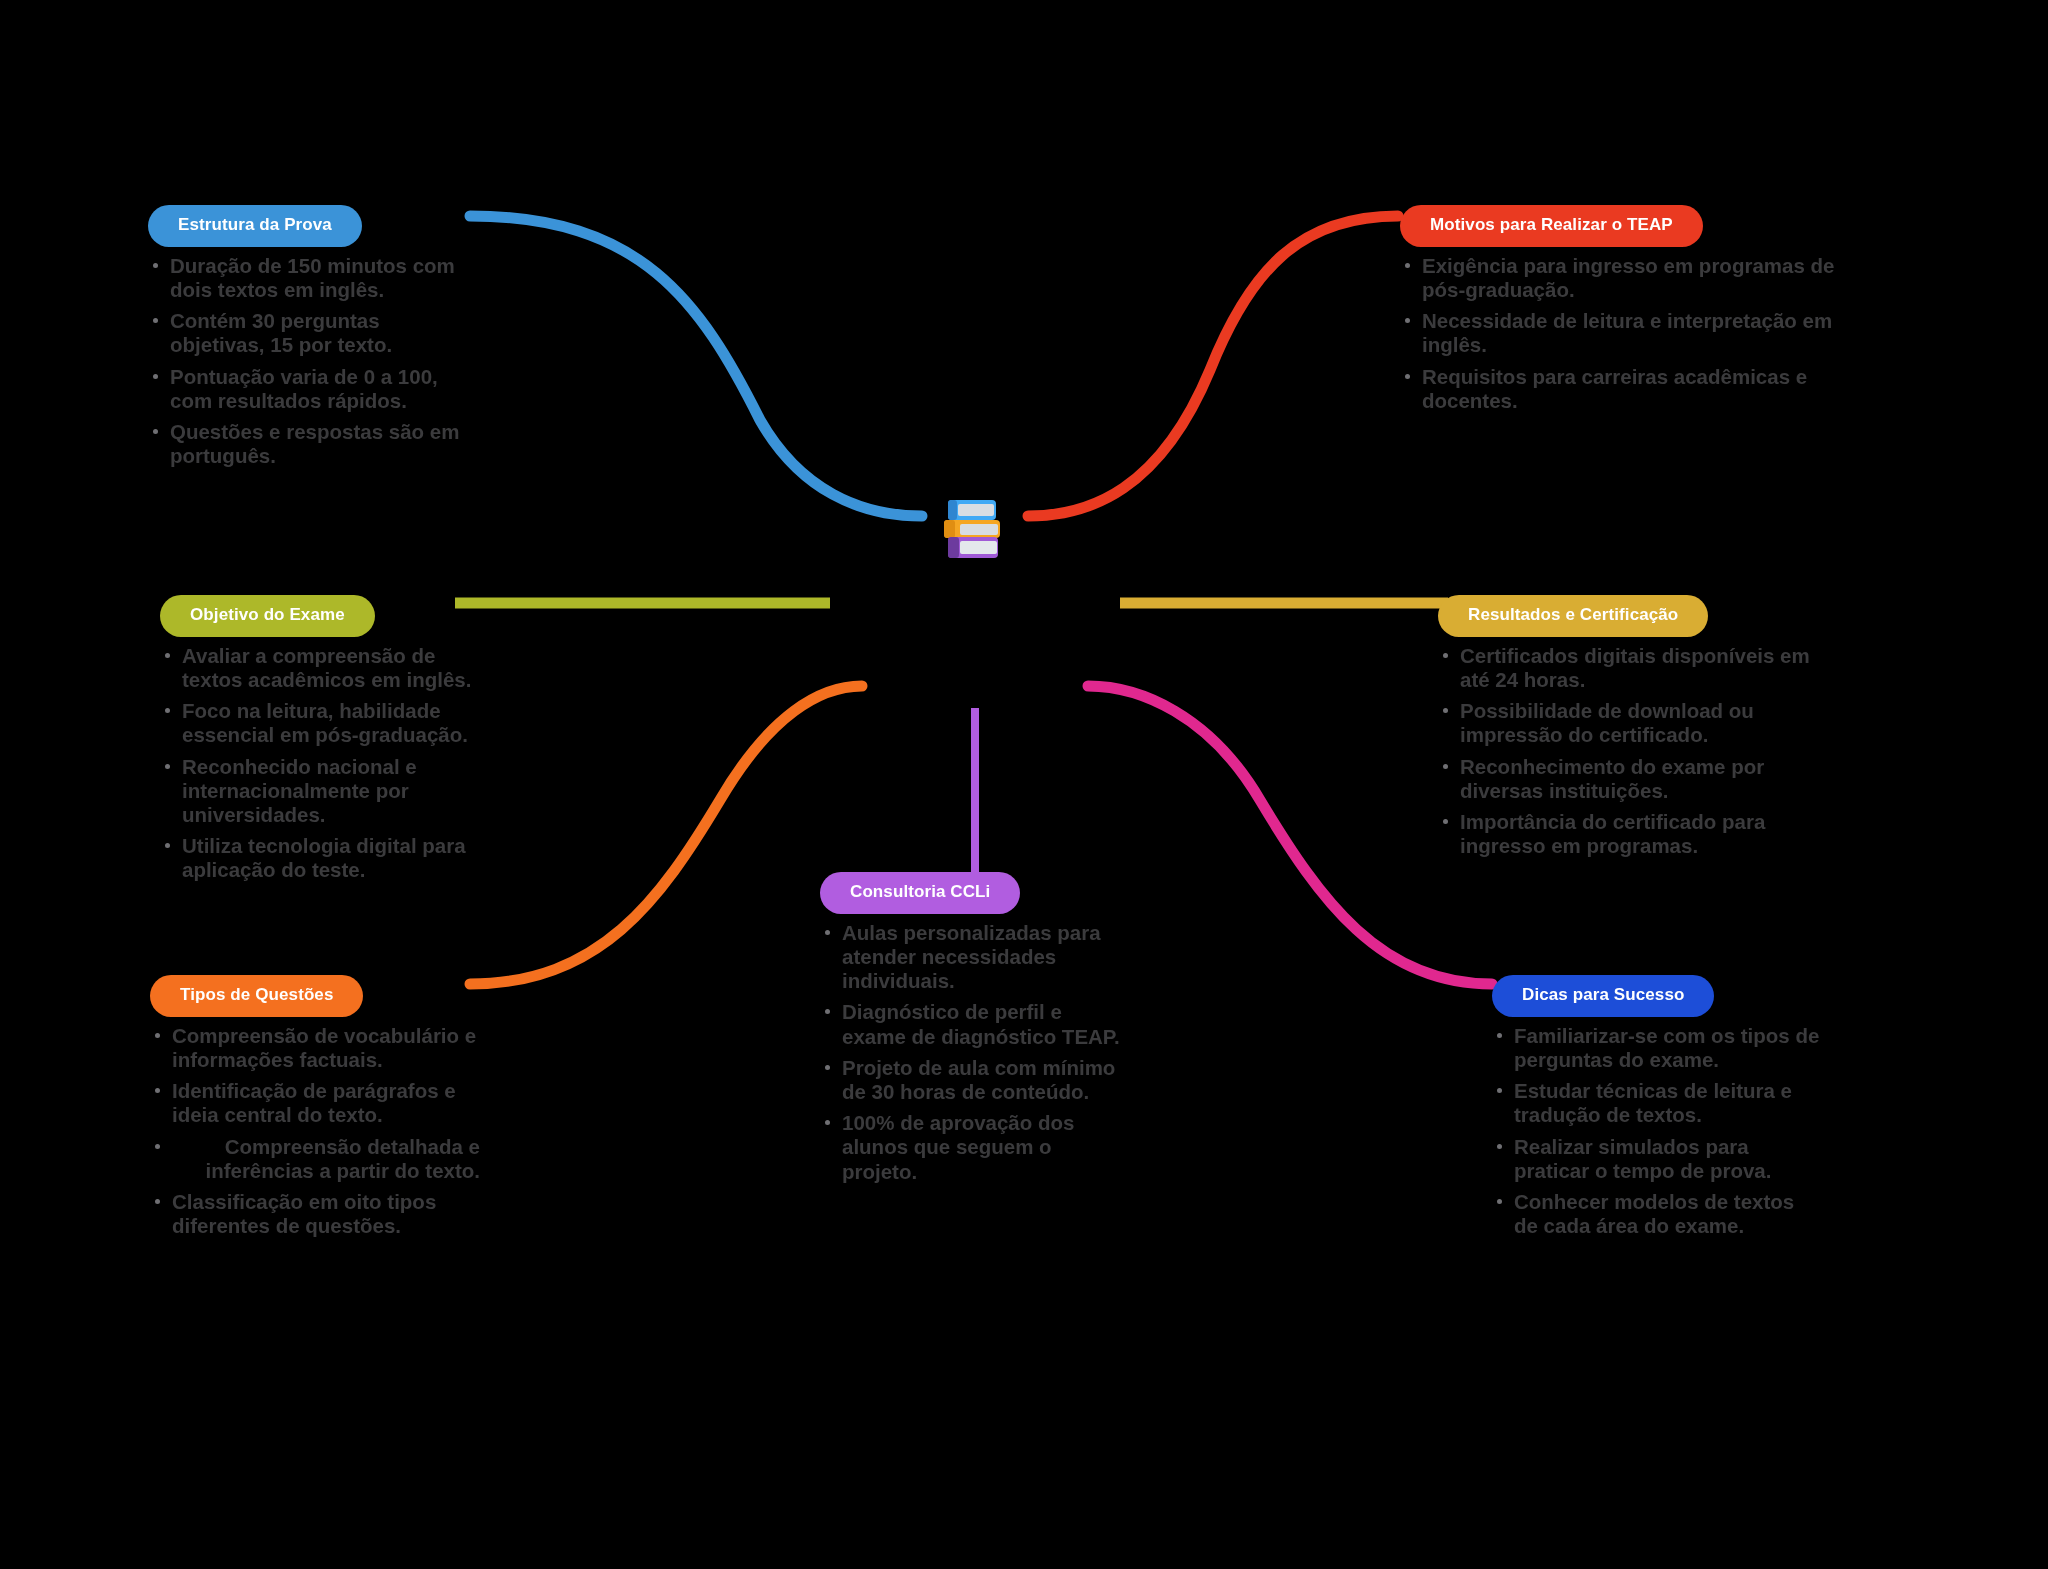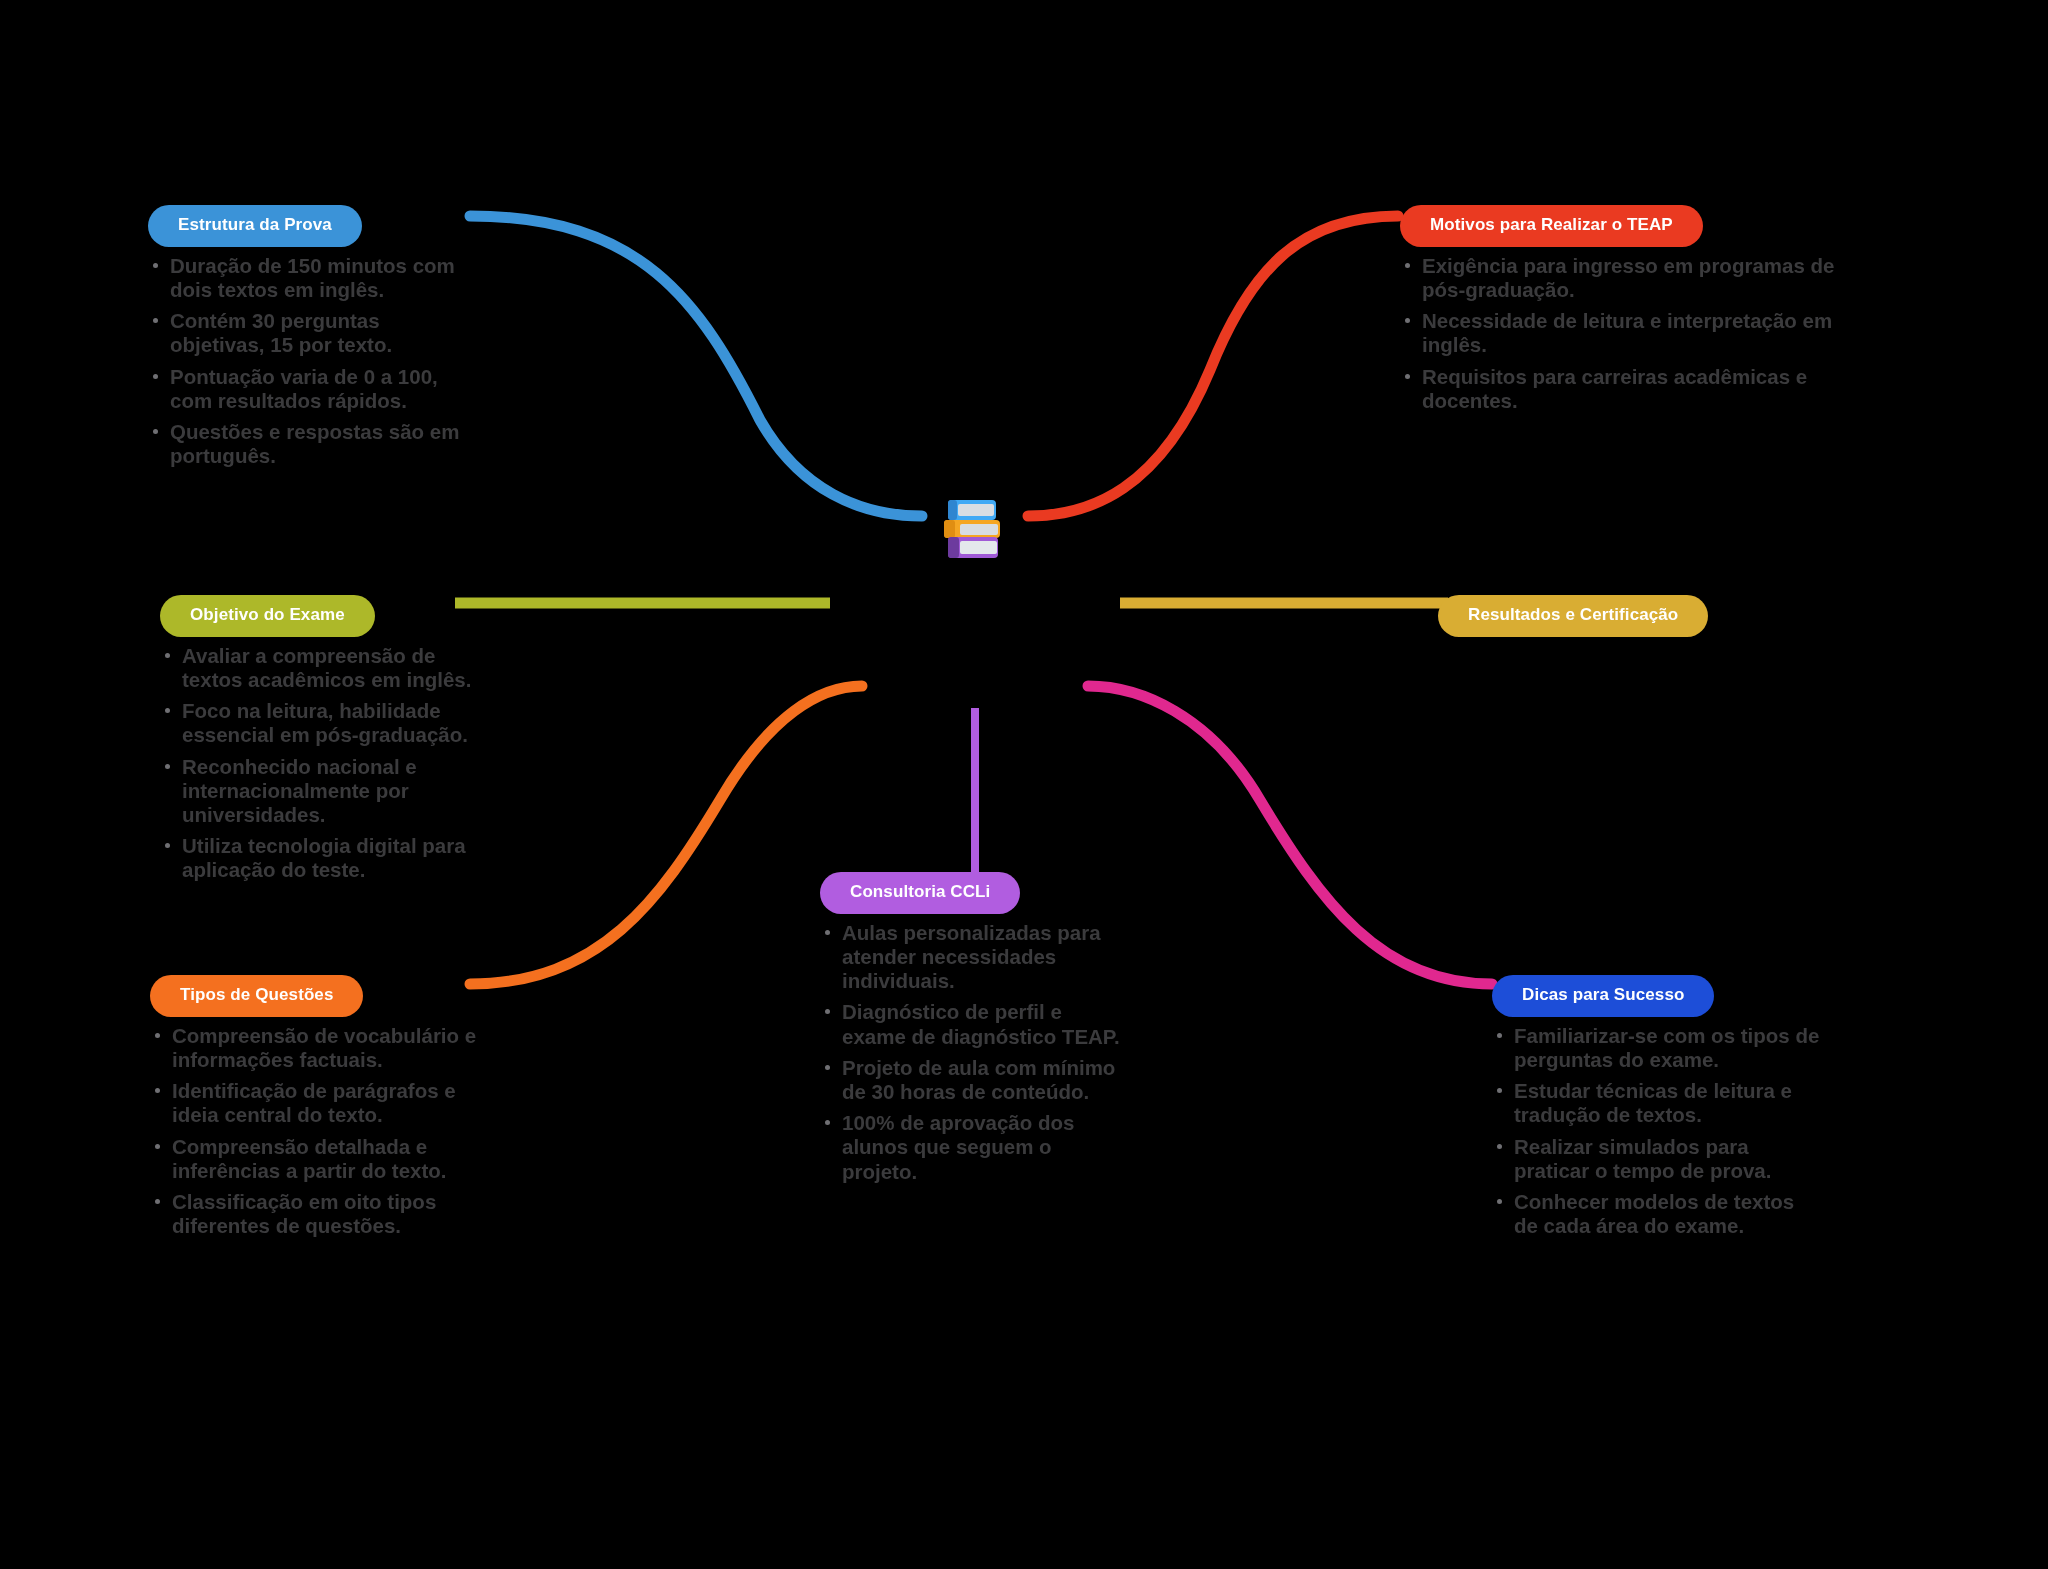--- a/index.html
+++ b/index.html
@@ -154,28 +154,34 @@
     <ul class="branch-list">
       <li style="color: rgb(59, 59, 61);">Avaliar a compreensão de textos acadêmicos em inglês.</li>
       <li style="color: rgb(59, 59, 61);">Foco na leitura, habilidade essencial em pós-graduação.</li>
       <li style="color: rgb(59, 59, 61);">Reconhecido nacional e internacionalmente por universidades.</li>
       <li style="color: rgb(59, 59, 61);">Utiliza tecnologia digital para aplicação do teste.</li>
     </ul>
   </div>
 
   <div class="branch" id="branch-resultados">
     <div class="branch-header" style="background:#d9ad33;">Resultados e Certificação</div>
+    <ul class="branch-list">
+      <li style="color: rgb(59, 59, 61);">Certificados digitais disponíveis em até 24 horas.</li>
+      <li style="color: rgb(59, 59, 61);">Possibilidade de download ou impressão do certificado.</li>
+      <li style="color: rgb(59, 59, 61);">Reconhecimento do exame por diversas instituições.</li>
+      <li style="color: rgb(59, 59, 61);">Importância do certificado para ingresso em programas.</li>
+    </ul>
   </div>
 
   <div class="branch" id="branch-tipos">
     <div class="branch-header" style="background:#f4701f;">Tipos de Questões</div>
     <ul class="branch-list">
       <li style="color: rgb(59, 59, 61);">Compreensão de vocabulário e informações factuais.</li>
       <li style="color: rgb(59, 59, 61);">Identificação de parágrafos e ideia central do texto.</li>
-      <li style="color: rgb(59, 59, 61);">Compreensão detalhada e inferências a partir do texto.</li>
+      <li style="color: rgb(59, 59, 61); text-align: right;">Compreensão detalhada e inferências a partir do texto.</li>
       <li style="color: rgb(59, 59, 61);">Classificação em oito tipos diferentes de questões.</li>
     </ul>
   </div>
 
   <div class="branch" id="branch-dicas">
     <div class="branch-header" style="background:#1d4ed8;">Dicas para Sucesso</div>
     <ul class="branch-list">
       <li style="color: rgb(59, 59, 61);">Familiarizar-se com os tipos de perguntas do exame.</li>
       <li style="color: rgb(59, 59, 61);">Estudar técnicas de leitura e tradução de textos.</li>
       <li style="color: rgb(59, 59, 61);">Realizar simulados para praticar o tempo de prova.</li>

